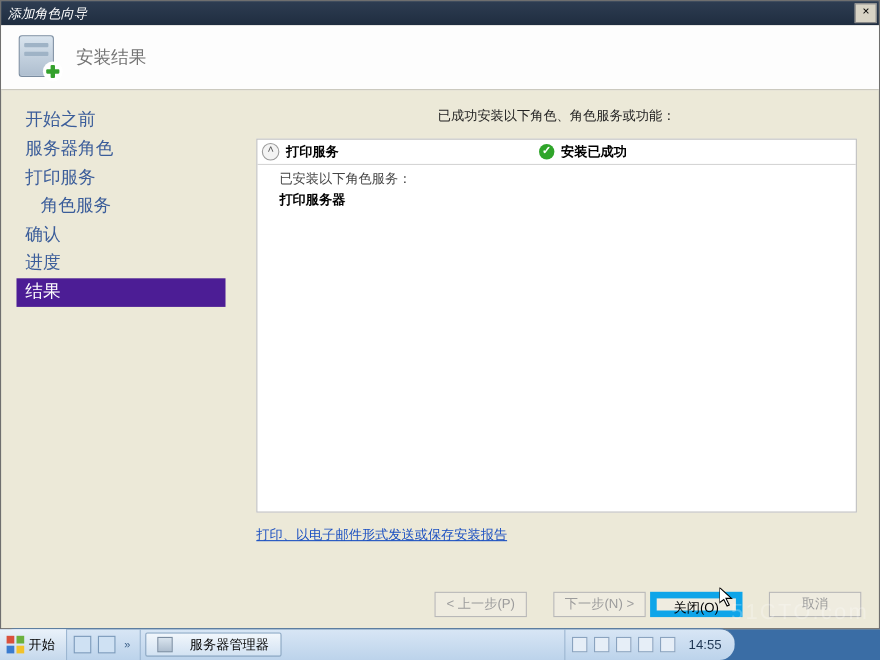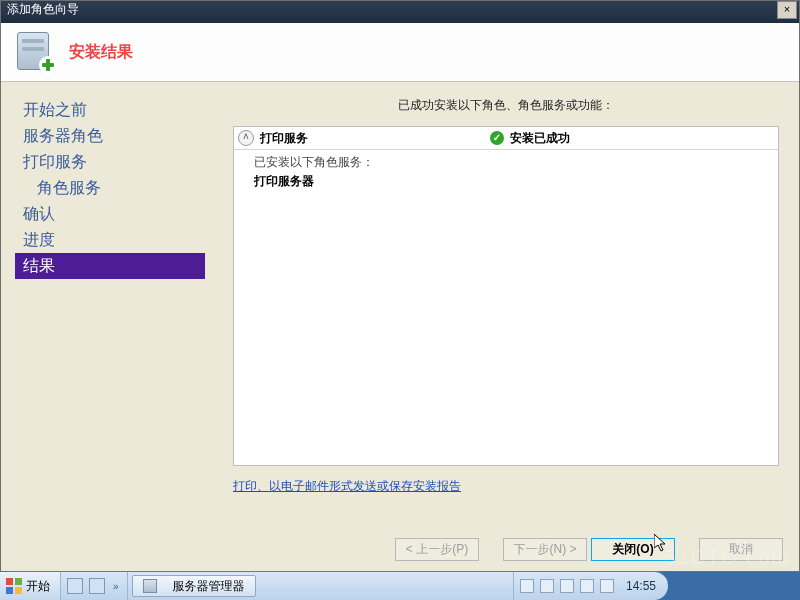--- a/index.html
+++ b/index.html
@@ -23,23 +23,24 @@
     background: #ece9d8;
     border: 1px solid #6f6f6f;
     box-sizing: border-box;
   }
 
   .titlebar {
     height: 22px;
     background: linear-gradient(#2e3d52, #1f2d40);
     color: #fff;
     display: flex;
-    align-items: flex-start;
+    align-items: center;
     padding: 0 2px 0 6px;
     font-size: 12px;
+    font-style: italic;
   }
   .titlebar .title-text {
     flex: 1;
   }
   .titlebar .close-btn {
     width: 18px;
     height: 16px;
     background: #d8d3c5;
     border: 1px solid #888;
     color: #000;
@@ -96,23 +97,23 @@
   }
   .green-plus::before, .green-plus::after {
     content: "";
     position: absolute;
     background: #35a12d;
   }
   .green-plus::before { left: 3px; top: 7px; width: 12px; height: 4px; border-radius: 1px; }
   .green-plus::after  { left: 7px; top: 3px; width: 4px; height: 12px; border-radius: 1px; }
   .header-banner h1 {
     font-size: 16px;
-    color: #ef4444;
+    color: #737373;
     margin: 0;
-    font-weight: bold;
+    font-weight: normal;
   }
 
   .body-area {
     position: absolute;
     top: 80px;
     left: 0;
     right: 0;
     bottom: 44px;
   }
 
@@ -230,22 +231,22 @@
     font-size: 12px;
     font-family: inherit;
     padding: 0 6px;
   }
   .btn[disabled] {
     color: #9c9c9c;
     border-color: #b8b8b8;
     margin-left: 20px;
   }
   .btn.primary {
-    border: 1px solid #0ea5e9;
-    font-weight: bold;
+    border: 6px solid #0ea5e9;
+    font-weight: normal;
   }
 
   
   .taskbar {
     position: absolute;
     left: 0;
     bottom: 0;
     width: 668px;
     height: 28px;
     background: linear-gradient(#d8e6f5, #bcd3eb);

